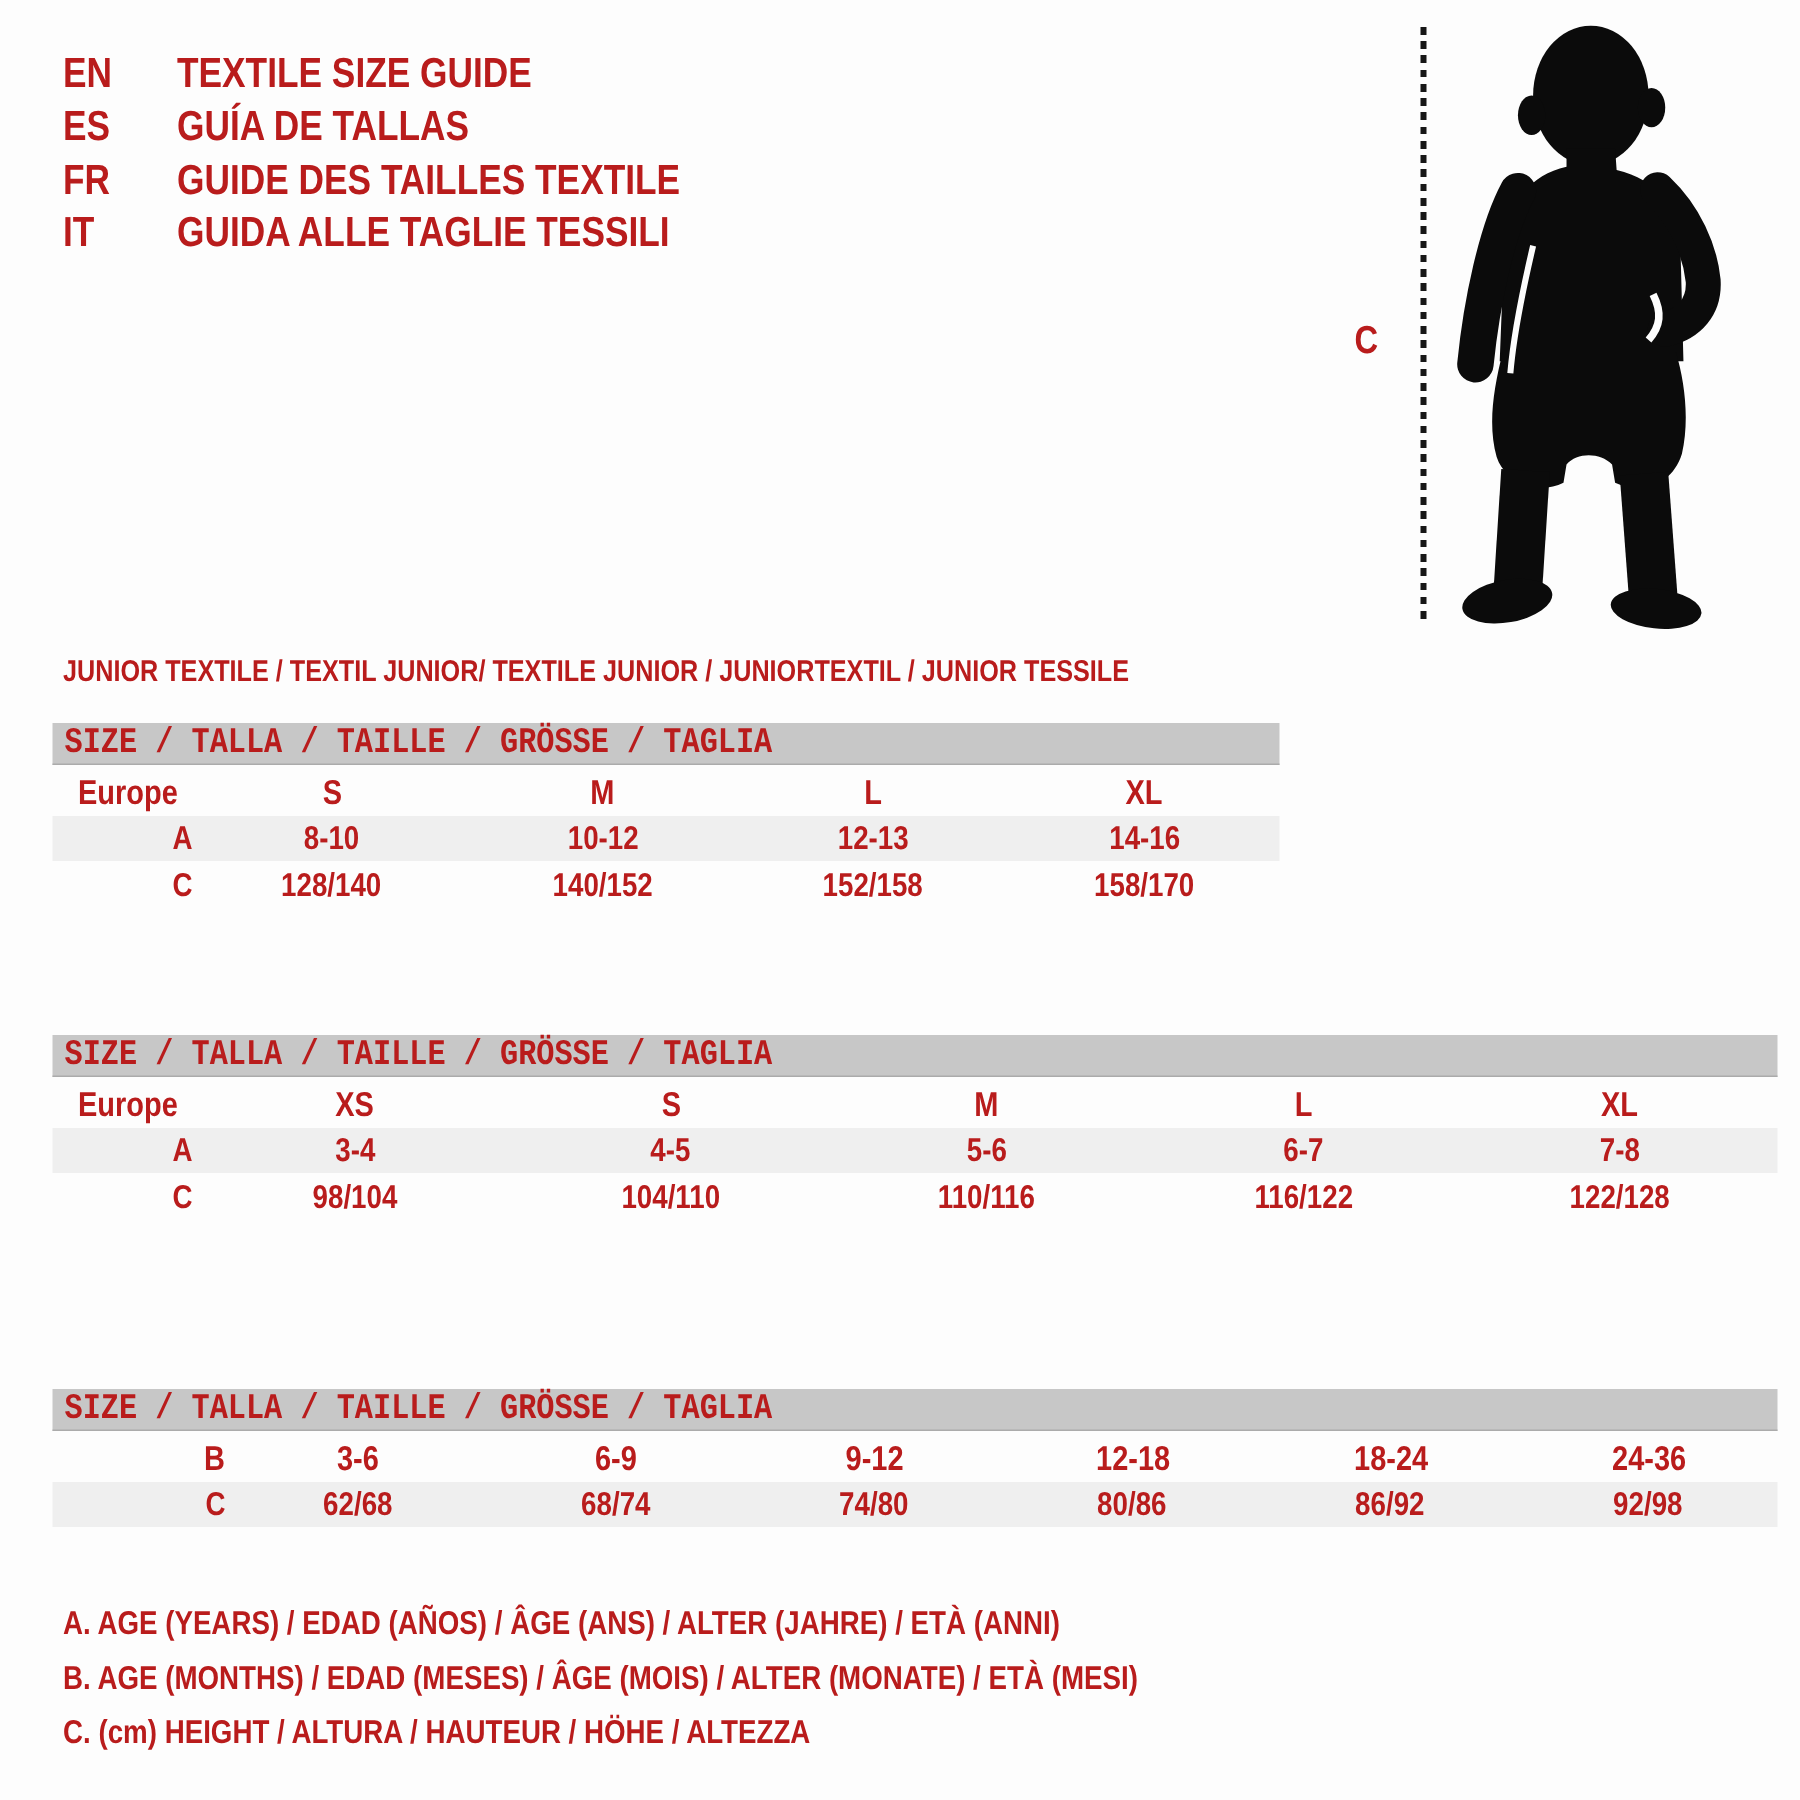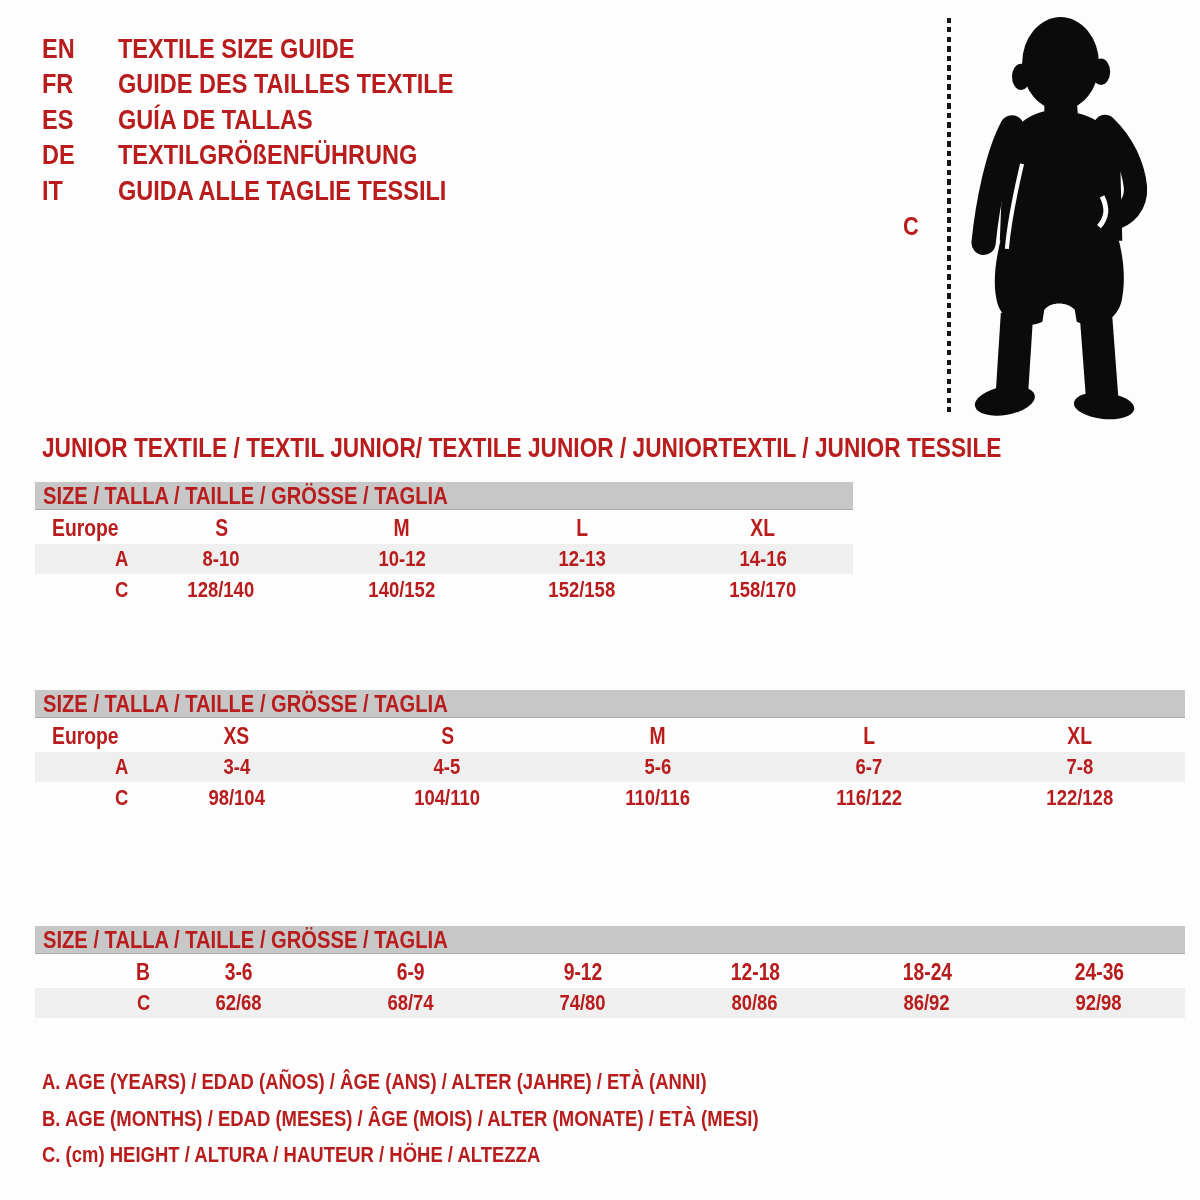--- a/index.html
+++ b/index.html
@@ -19,28 +19,28 @@
 
   
   .measure-line {
     position:absolute; left:947px; top:18px; width:4px; height:398px;
     background:repeating-linear-gradient(to bottom, #161616 0 5px, transparent 5px 9.5px);
   }
   .height-label { position:absolute; left:903px; top:211px; font-size:26px; }
   .baby { position:absolute; left:952px; top:10px; }
 
   
-  .sect-title { position:absolute; left:42px; font-size:27px; line-height:32px;text-align:right; }
+  .sect-title { position:absolute; left:42px; font-size:20px; line-height:32px;text-align:right; }
   .sub-small { font-size:0.6em; position:relative; top:0.28em; }
 
   
   .tbl { position:absolute; left:35px; }
   .hdrbar {
     height:28px; background:#c7c7c7; border-bottom:1px solid #ababab;
-    display:flex; align-items:flex-start; padding-left:8px; font-size:24px;
+    display:flex; align-items:flex-start; padding-left:8px; font-size:24px;font-family:Liberation Mono, monospace;
   }
   .trow { display:grid; align-items:center; }
   .trow .cell { text-align:center; }
   .trow .lbl { text-align:right; padding-left:8px; }
   .row-europe { height:32px; font-size:23px; margin-top:2px; }
   .row-data { height:30px; font-size:22px; }
   .row-data2 { height:32px; font-size:22px; }
   .row-alt { background:#efefef; }
   .cols-junior   { grid-template-columns:96px repeat(4,1fr); }
   .cols-children { grid-template-columns:96px repeat(5,1fr); }
@@ -57,30 +57,26 @@
 <body>
 
 <div id="page">
 
   <div class="langs">
     <div class="lang-row">
       <span class="lang-code"><span class="cx">EN</span></span>
       <span class="cx">TEXTILE SIZE GUIDE</span>
     </div>
     <div class="lang-row">
+      <span class="lang-code"><span class="cx">ES</span></span>
+      <span class="cx">GUÍA DE TALLAS</span>
+    </div>
+    <div class="lang-row">
       <span class="lang-code"><span class="cx">FR</span></span>
       <span class="cx">GUIDE DES TAILLES TEXTILE</span>
-    </div>
-    <div class="lang-row">
-      <span class="lang-code"><span class="cx">ES</span></span>
-      <span class="cx">GUÍA DE TALLAS</span>
-    </div>
-    <div class="lang-row">
-      <span class="lang-code"><span class="cx">DE</span></span>
-      <span class="cx">TEXTILGRÖßENFÜHRUNG</span>
     </div>
     <div class="lang-row">
       <span class="lang-code"><span class="cx">IT</span></span>
       <span class="cx">GUIDA ALLE TAGLIE TESSILI</span>
     </div>
   </div>
 
   <div class="measure-line"></div>
   <div class="height-label"><span class="cx">C</span></div>
 

